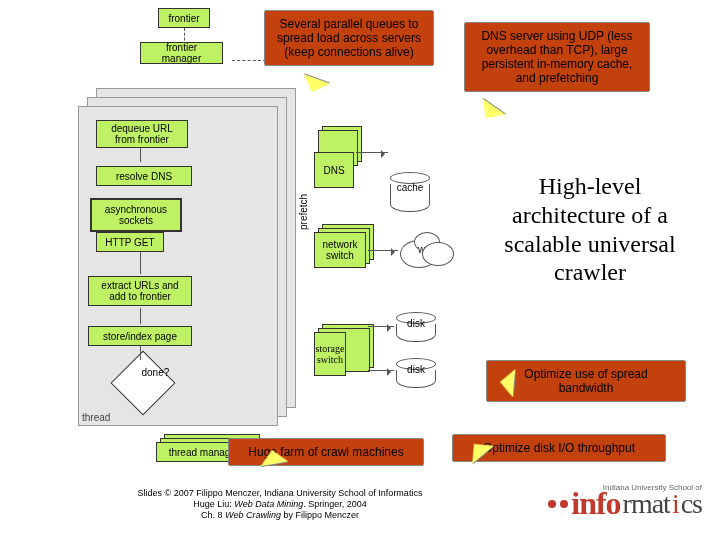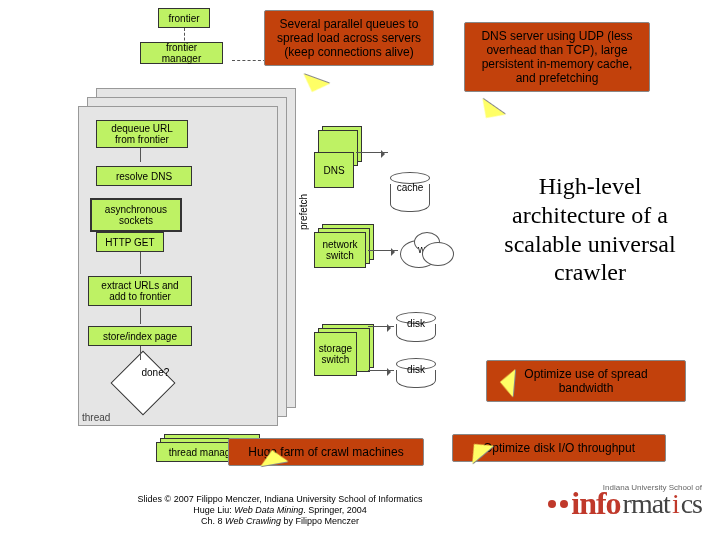--- a/index.html
+++ b/index.html
@@ -14,21 +14,21 @@
   .thread { position: absolute; width: 200px; height: 320px; background: #e5e5e5; border: 1px solid #999; }
   .thread-label { position: absolute; font-size: 10px; color: #444; }
 
   
   .callout { position: absolute; background: #c2410c; border: 1px solid #888; border-radius: 2px; font-size: 12px; text-align: center; padding: 6px 10px; }
 
   
   .title { position: absolute; font-family: "Comic Sans MS", cursive; font-size: 24px; text-align: center; line-height: 1.2; }
 
   
-  .credit { position: absolute; font-size: 9px; text-align: center; width: 340px; line-height: 1.2; margin-top: 6px; }
+  .credit { position: absolute; font-size: 9px; text-align: center; width: 340px; line-height: 1.2; }
   .credit .ital { font-style: italic; }
 
   
   .cloud { position: absolute; width: 60px; height: 40px; }
   .cloud::before, .cloud::after { content:""; position:absolute; background:#fff; border:1px solid #555; border-radius:50%; }
   .cloud::before { width:36px; height:26px; left:0; top:8px; }
   .cloud::after { width:30px; height:22px; left:22px; top:10px; }
   .cloud .bump { position:absolute; width:26px; height:20px; background:#fff; border:1px solid #555; border-radius:50%; left:14px; top:0; }
   .cloud .lbl { position:absolute; font-size:10px; left:18px; top:12px; background:#fff; }
 
@@ -136,21 +136,21 @@
       <span>network switch</span>
     </div>
 
   <div class="cloud" style="left:400px; top:232px;">
       <div class="bump"></div>
       <div class="lbl">web</div>
     </div>
 
   <div class="box" style="left:322px; top:324px; width:52px; height:44px;"></div>
   <div class="box" style="left:318px; top:328px; width:52px; height:44px;"></div>
-  <div class="box" style="left:314px; top:332px; width:43px; height:44px;">
+  <div class="box" style="left:314px; top:332px; width:32px; height:44px;font-family:Liberation Serif, serif;">
       <span>storage switch</span>
     </div>
 
   <div class="cyl" style="left:396px; top:312px;">
     <div class="top"></div>
       <div class="body" style="height:18px;"></div>
       <div class="lbl" style="top:6px;">disk</div>
   </div>
   <div class="cyl" style="left:396px; top:358px;">
     <div class="top"></div>

